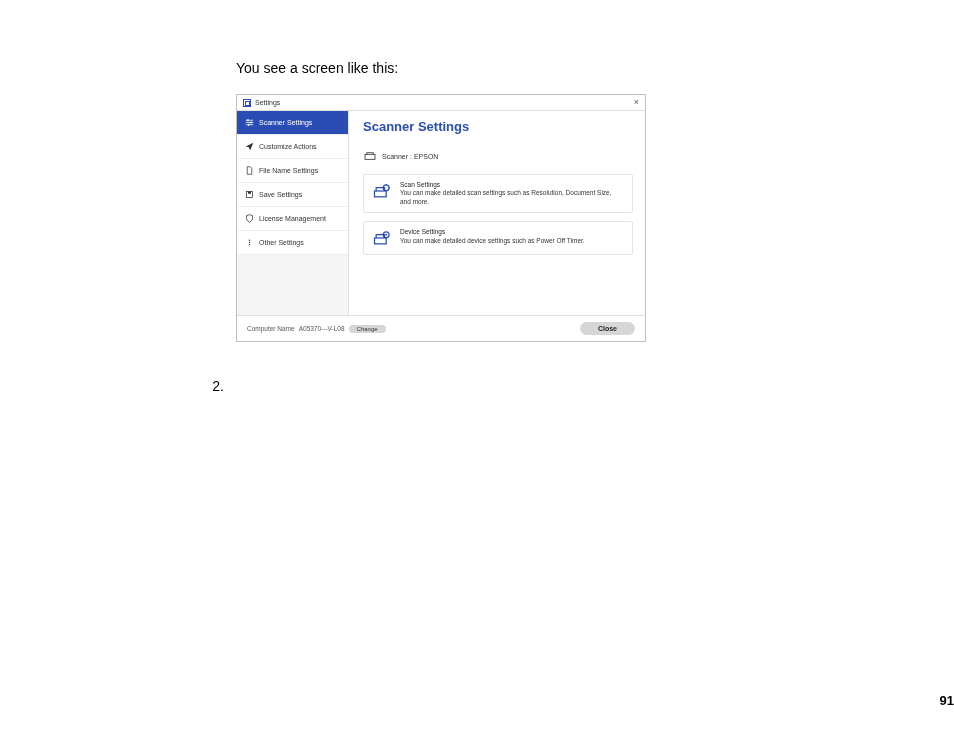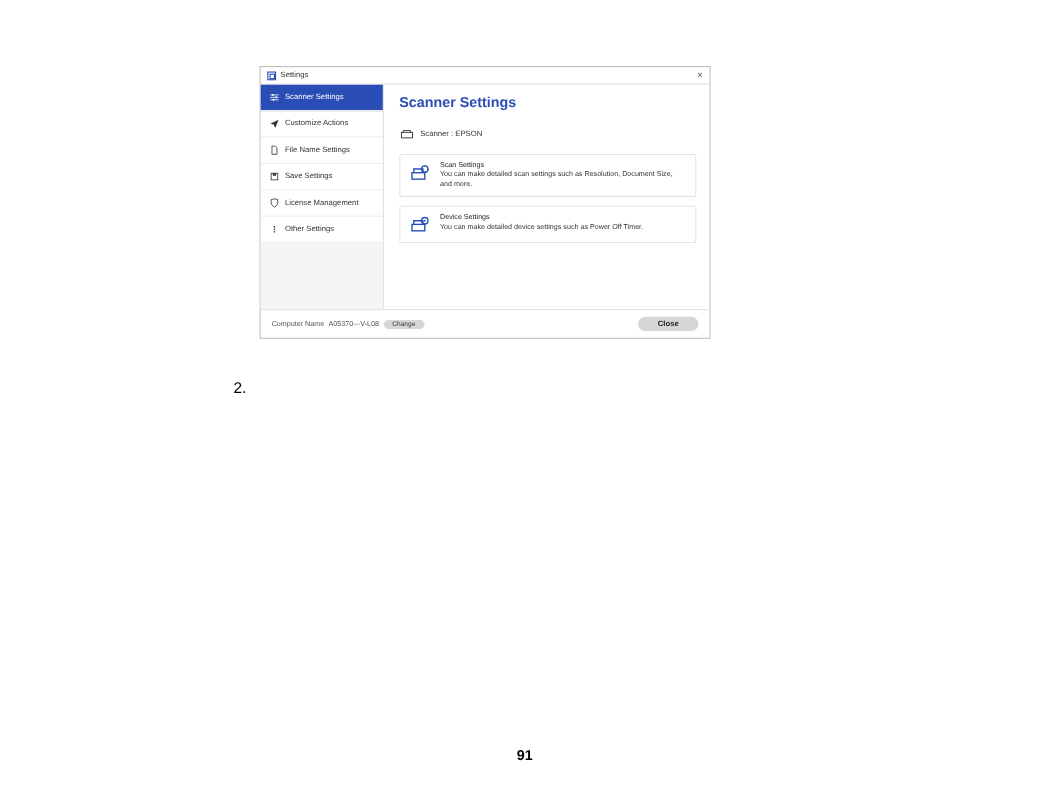--- a/index.html
+++ b/index.html
@@ -110,29 +110,30 @@
     background:#d6d6d6; border-radius:10px; padding:1px 8px; font-size:6px; color:#333;
   }
   .close-btn {
     background:#d6d6d6; border-radius:12px; padding:3px 18px; font-size:7px; font-weight:bold; color:#222;
   }
   .step {
     display:flex; gap:12px; font-size:14px; margin-left:0;
   }
   .step-num { width:24px; text-align:right;}
   .page-num {
-    position:absolute; left:0; right:0; bottom:44px; text-align:center;
+    position:absolute; left:0; right:0; bottom:30px; text-align:right;
     font-size:13px; font-weight:bold;
   }
   svg { display:block; }
 </style>
 </head>
 <body>
 
 <div class="page">
+  <p class="intro">You see a screen like this:</p>
 
   <div class="screenshot">
 
     <div class="ss-titlebar">
       <span class="ss-app-icon"></span>
       <span class="ss-title">Settings</span>
       <span class="ss-close">×</span>
     </div>
 
     <div class="ss-body">

